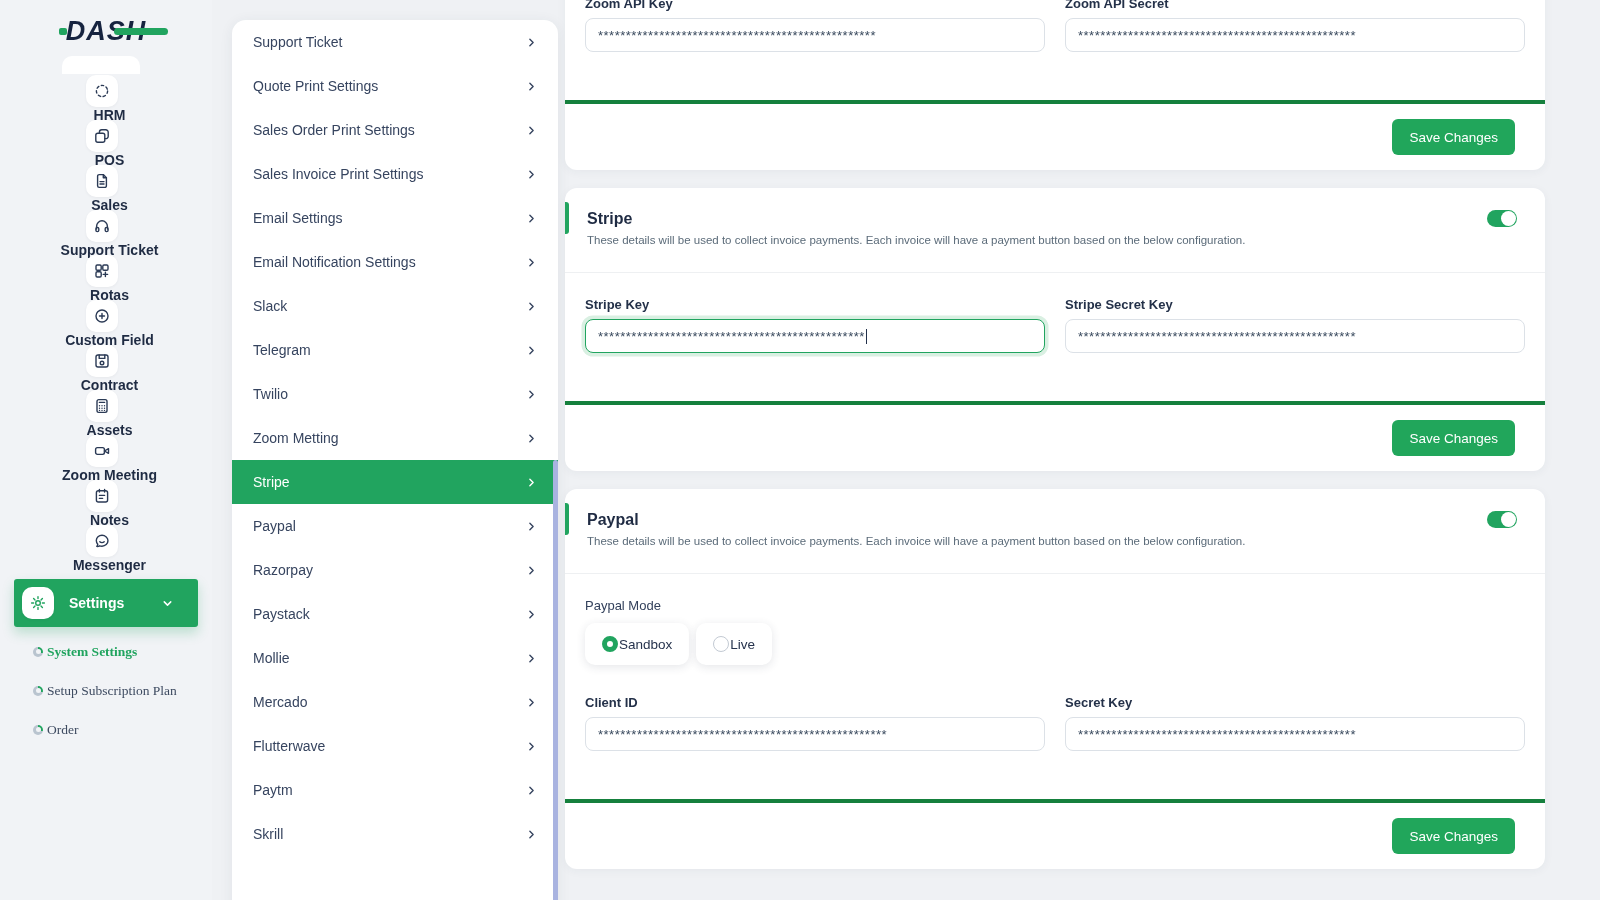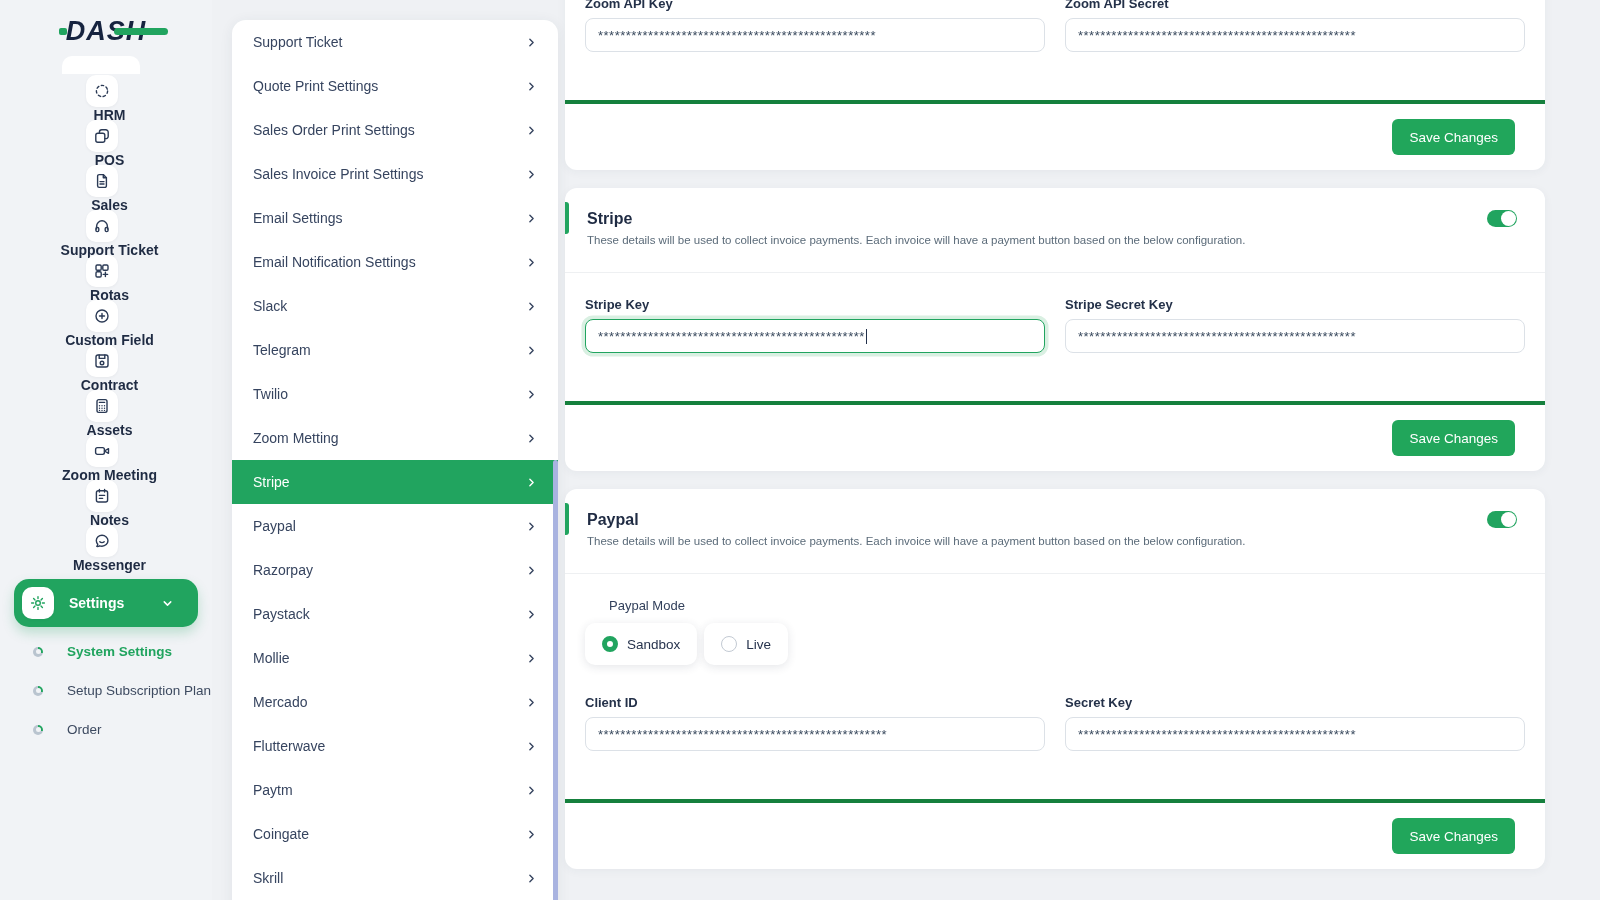--- a/index.html
+++ b/index.html
@@ -17,29 +17,29 @@
   .logo .logo-bar { position:absolute; right:-22px; top:12px; width:54px; height:7px; background:#21a45f; border-radius:4px; }
   .logo .logo-dot { position:absolute; left:-7px; top:12px; width:8px; height:7px; background:#21a45f; border-radius:2px; }
   .partial-box { position:absolute; left:62px; top:56px; width:78px; height:18px; background:#fff; border-radius:10px 10px 0 0; }
   .side-list { position:absolute; left:0; top:75px; width:212px; }
   .side-item { display:flex; align-items:center; height:45px; padding:0 24px 0 16px; cursor:pointer;flex-direction:column; }
   .icon-box { width:32px; height:32px; background:#fff; border-radius:10px; display:flex; align-items:center; justify-content:center; box-shadow:0 1px 3px rgba(30,40,60,.05); flex:none; }
   .icon-box svg { width:16px; height:16px; stroke:#2b3a55; fill:none; stroke-width:1.4; stroke-linecap:round; stroke-linejoin:round; }
   .side-label { font-size:14px; font-weight:700; color:#1f2b43; margin-left:15px; flex:1; }
   .side-item .chev { width:13px; height:13px; stroke:#3c4a63; fill:none; stroke-width:1.8; stroke-linecap:round; stroke-linejoin:round; }
   .side-item .chev.hidden { visibility:hidden; }
-  .settings-pill { margin:9px 14px 0 14px; height:48px; background:#21a45f; border-radius:15px; display:flex; align-items:center; padding:0 24px 0 8px; box-shadow:0 6px 12px rgba(33,164,95,.25); cursor:pointer; }
+  .settings-pill { margin:9px 14px 0 14px; height:48px; background:#21a45f; border-radius:3px; display:flex; align-items:center; padding:0 24px 0 8px; box-shadow:0 6px 12px rgba(33,164,95,.25); cursor:pointer; }
   .settings-pill .icon-box svg { stroke:#21a45f; }
   .settings-pill .side-label { color:#fff; }
   .settings-pill .chev { width:13px; height:13px; stroke:#fff; fill:none; stroke-width:1.8; stroke-linecap:round; stroke-linejoin:round; }
   .sub-list { margin-top:5px; }
   .sub-item { display:flex; align-items:center; height:39px; padding-left:33px; cursor:pointer; }
   .sub-dot { position:relative; width:10px; height:10px; border-radius:50%; background:conic-gradient(#21a45f 0 100deg, #b9c4cf 100deg 360deg); flex:none; }
   .sub-dot::after { content:""; position:absolute; left:2.5px; top:2.5px; width:5px; height:5px; background:#f1f3f6; border-radius:50%; }
-  .sub-label { font-size:13.5px; margin-left:24px; color:#3d4a60; }
+  .sub-label { font-size:13.5px; margin-left:4px; color:#3d4a60;font-family:Liberation Serif, serif; }
   .sub-item.active .sub-label { color:#21a45f; font-weight:700; }
 
   
   .panel2 { position:absolute; left:232px; top:20px; width:326px; height:900px; background:#fff; border-radius:14px 14px 0 0; box-shadow:0 2px 14px rgba(40,50,70,.07); }
   .nav-item { display:flex; align-items:center; height:44px; padding:0 20px 0 21px; cursor:pointer; }
   .nav-label { flex:1; font-size:14px; color:#36445f; }
   .nav-item .chev { width:13px; height:13px; stroke:#36445f; fill:none; stroke-width:1.7; stroke-linecap:round; stroke-linejoin:round; }
   .nav-item.active { background:#21a45f; }
   .nav-item.active .nav-label { color:#fff; }
   .nav-item.active .chev { stroke:#fff; }
@@ -59,23 +59,23 @@
   .toggle .knob { position:absolute; right:1px; top:1px; width:15px; height:15px; background:#fff; border-radius:50%; }
   .card-body { padding:24px 20px 36px 20px; }
   .field-grid { display:grid; grid-template-columns:1fr 1fr; column-gap:20px; }
   .field-label { font-size:13px; font-weight:700; color:#243149; margin-bottom:7px; }
   .text-input { height:34px; border:1px solid #dce1e7; border-radius:8px; background:#fff; display:flex; align-items:center; padding:0 12px; font-size:13px; color:#3a4a5e; letter-spacing:.5px; overflow:hidden; white-space:nowrap; cursor:text; }
   .text-input.focused { border-color:#21a45f; box-shadow:0 0 0 3.5px #d9f0e2; }
   .caret { display:inline-block; width:1px; height:15px; background:#22304a; margin-left:1px; vertical-align:middle; }
   .card-footer { border-top:4px solid #15803d; padding:15px 30px 15px 20px; display:flex; justify-content:flex-end;margin-top:12px; }
   .save-btn { height:36px; padding:0 17px; background:#21a65b; color:#fff; font-size:13.5px; font-family:inherit; border:none; border-radius:6px; cursor:pointer; }
 
-  .mode-label { font-size:13px; color:#33415c; margin-bottom:10px;margin-left:24px; }
+  .mode-label { font-size:13px; color:#33415c; margin-bottom:10px; }
   .radio-row { display:flex; gap:7px; margin-bottom:30px; }
-  .radio-box { height:42px; background:#fff; border-radius:10px; box-shadow:0 2px 10px rgba(40,50,70,.12); display:flex; align-items:center; padding:0 17px; gap:9px; cursor:pointer; }
+  .radio-box { height:42px; background:#fff; border-radius:10px; box-shadow:0 2px 10px rgba(40,50,70,.12); display:flex; align-items:center; padding:0 17px; gap:1px; cursor:pointer; }
   .radio-circle { width:16px; height:16px; border-radius:50%; background:#fff; border:1.5px solid #c3cad3; flex:none; }
   .radio-circle.checked { border:5px solid #21a45f; }
   .radio-text { font-size:13.5px; color:#26334d; }
 </style>
 </head>
 <body>
 
 <div class="app">
 
   <aside class="sidebar">
@@ -392,26 +392,20 @@
         </svg>
   </div>
 
   <div class="nav-item">
     <span class="nav-label">Paytm</span>
     <svg class="chev" viewBox="0 0 16 16">
           <path d="M6 4l4 4-4 4"></path>
         </svg>
   </div>
 
-  <div class="nav-item">
-    <span class="nav-label">Coingate</span>
-    <svg class="chev" viewBox="0 0 16 16">
-          <path d="M6 4l4 4-4 4"></path>
-        </svg>
-  </div>
 
   <div class="nav-item">
     <span class="nav-label">Skrill</span>
     <svg class="chev" viewBox="0 0 16 16">
           <path d="M6 4l4 4-4 4"></path>
         </svg>
   </div>
 <div class="panel-scrollbar"></div>
   </section>
 

